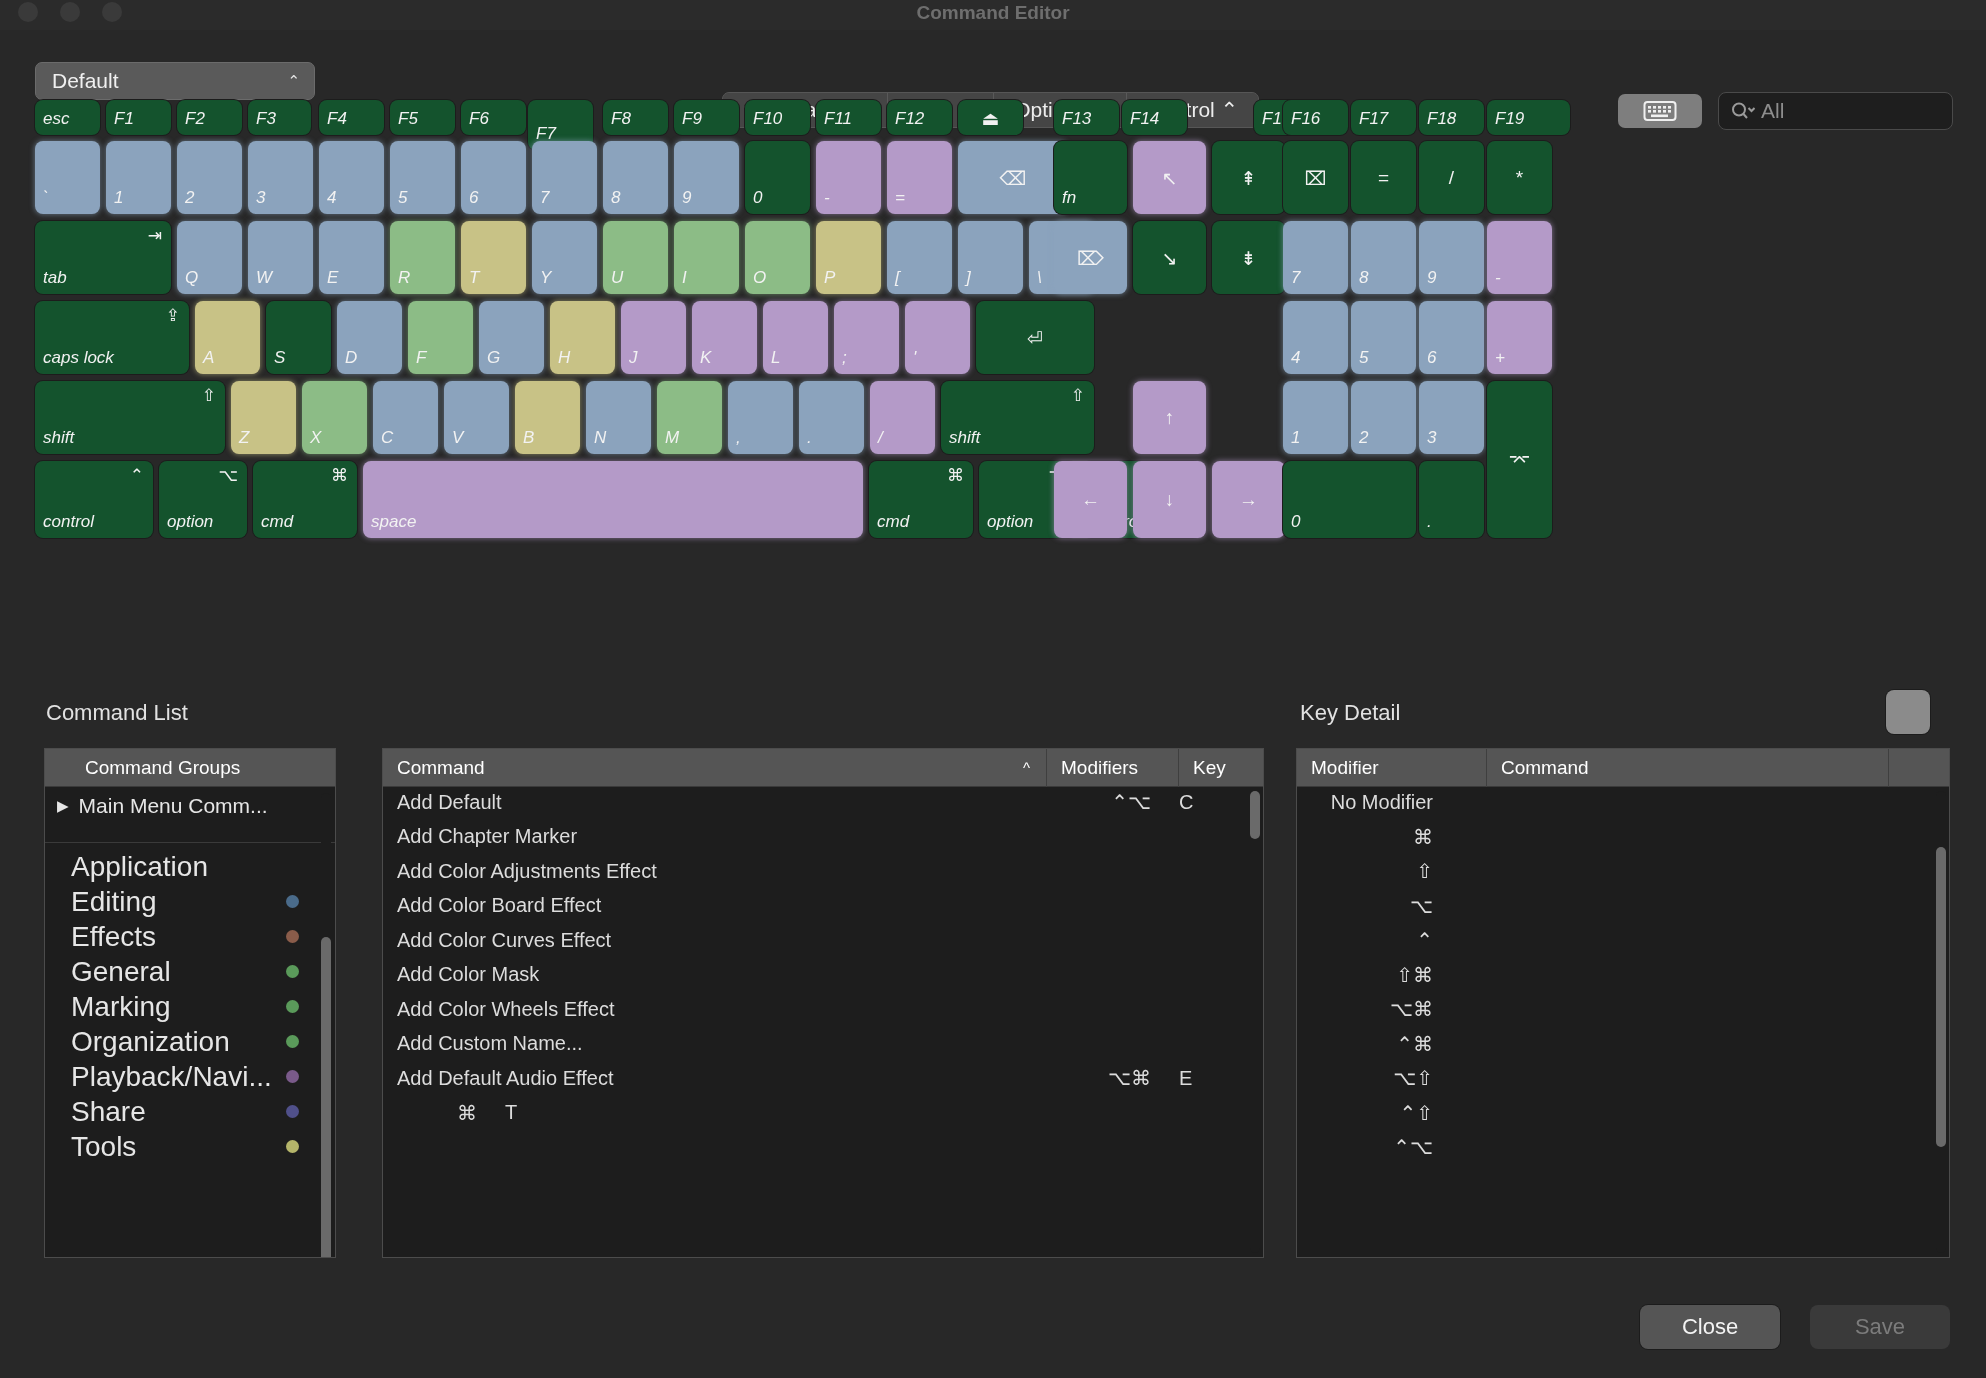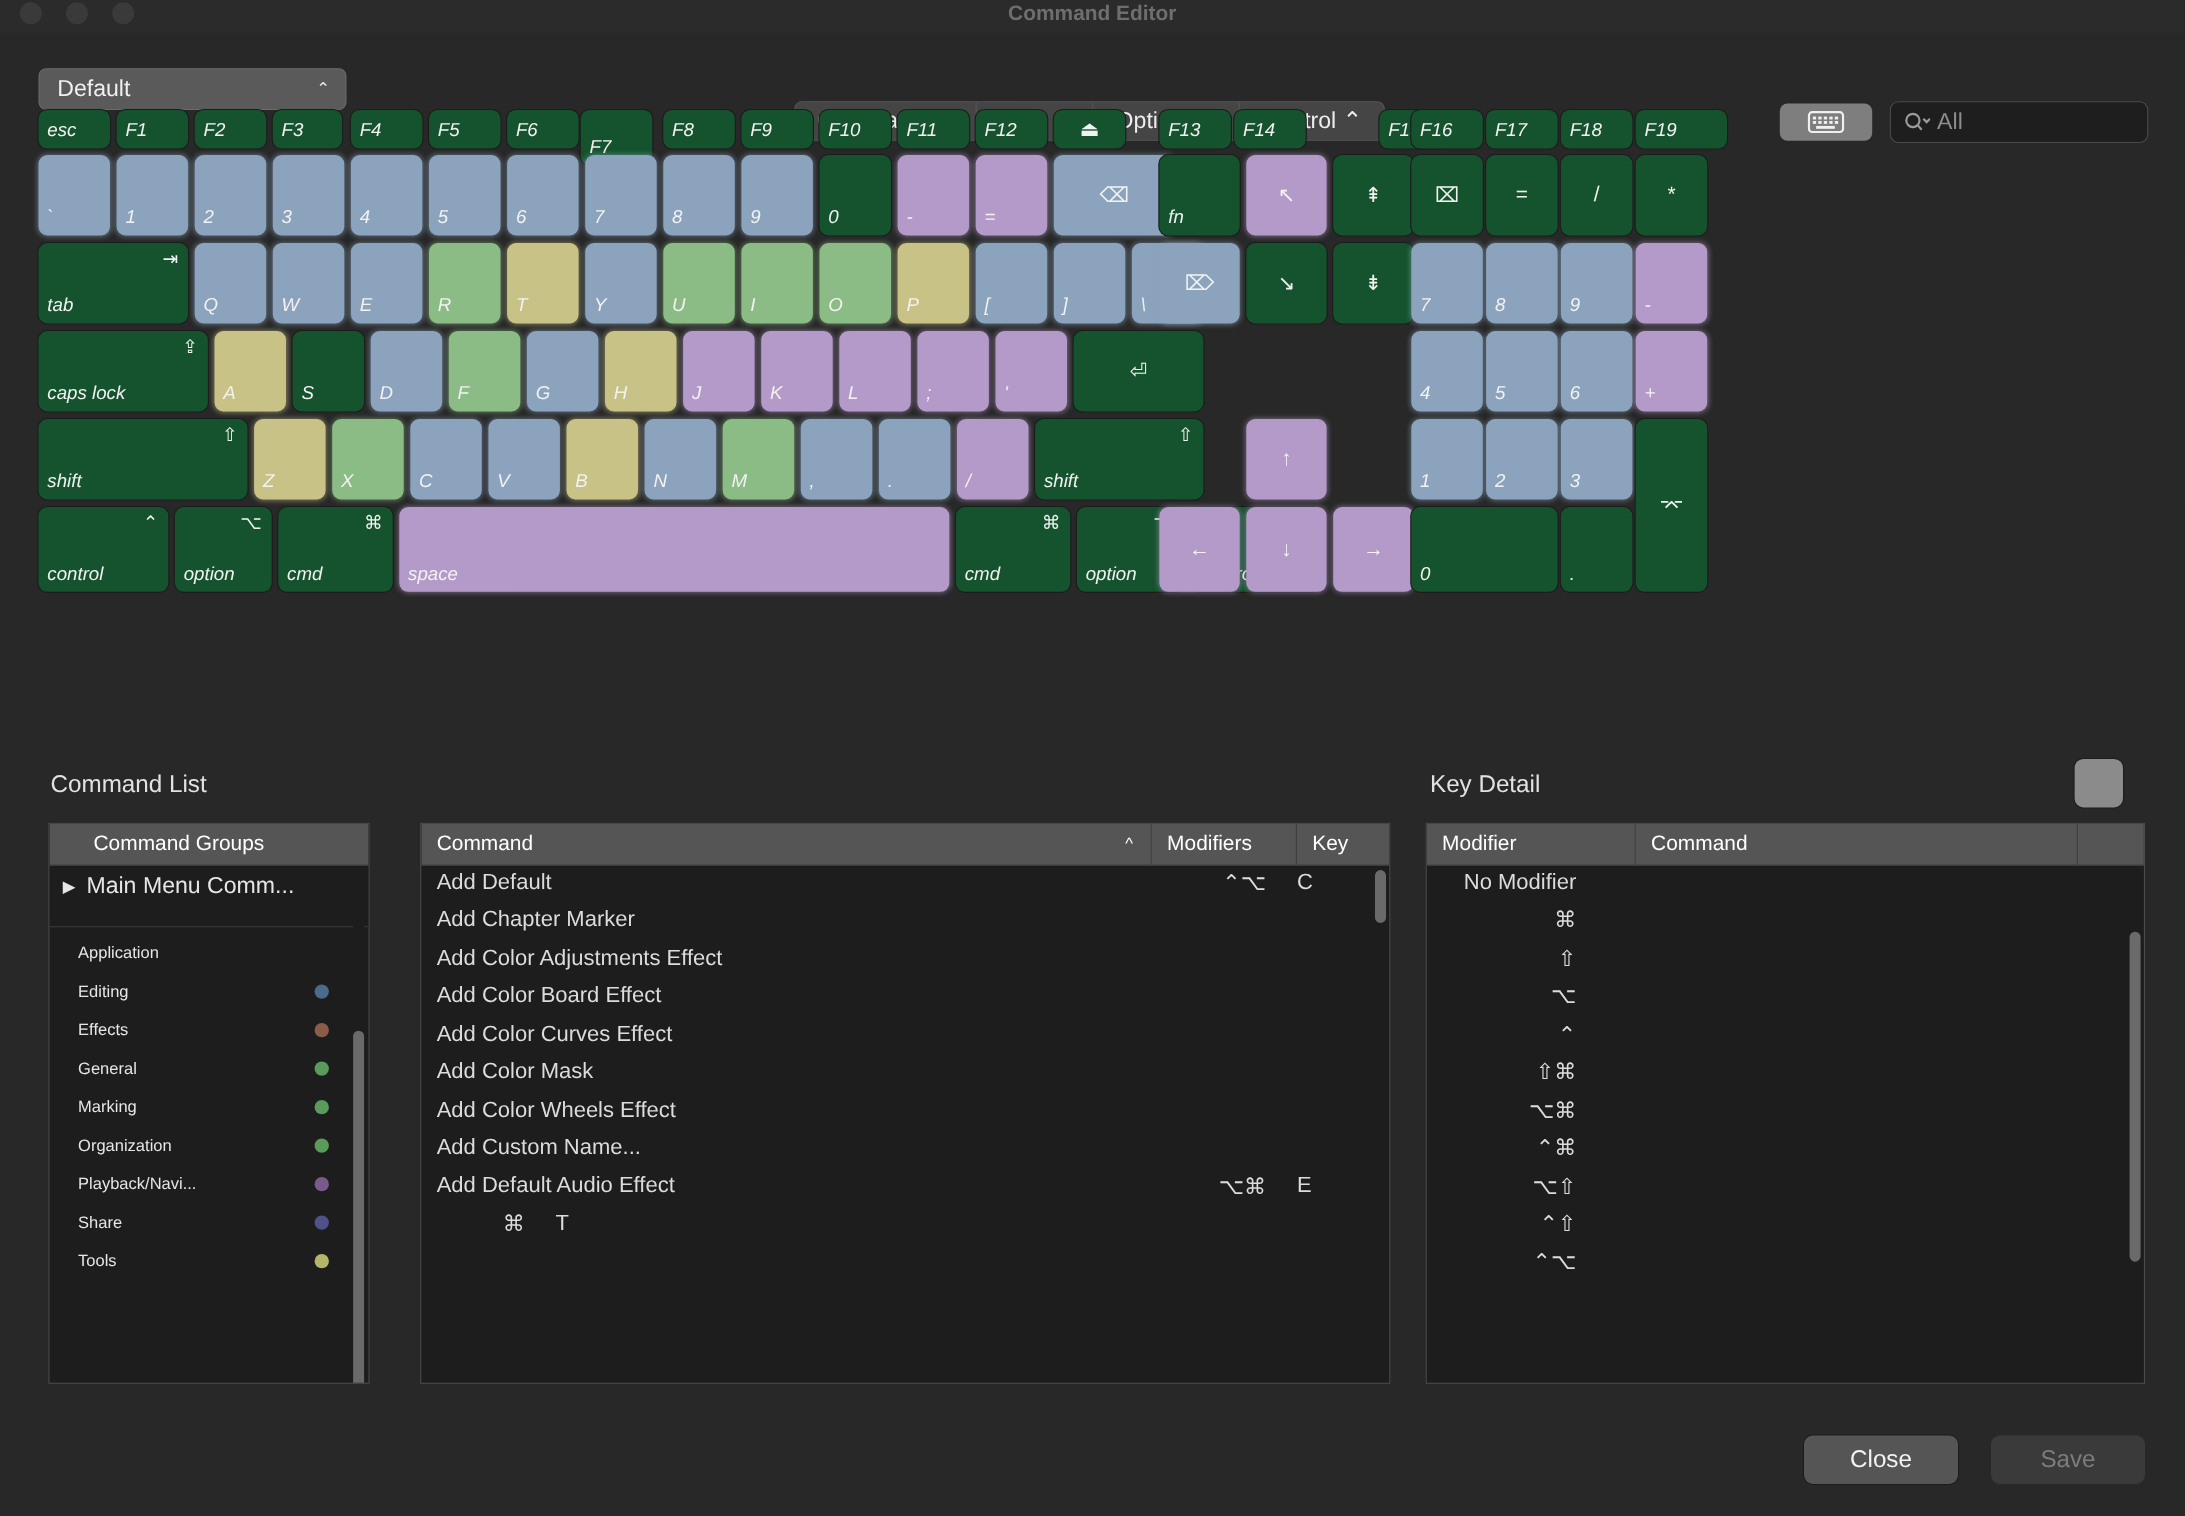--- a/index.html
+++ b/index.html
@@ -77,21 +77,21 @@
     position:absolute; background:#1d1d1d; border:1px solid #4c4c4c; overflow:hidden;
   }
   .hdrrow {
     display:flex; height:38px; background:#555; border-bottom:1px solid #3a3a3a;
     font-size:19px; color:#fff; align-items:center;
   }
   .hdrcell { padding-left:14px; height:38px; line-height:38px; border-right:1px solid #3f3f3f; position:relative; }
   .hdrcell:last-child { border-right:none; }
   .scroll-track { position:absolute; width:10px; background:#1d1d1d; border-radius:5px; }
   .scroll-thumb { position:absolute; width:10px; background:#6a6a6a; border-radius:5px; }
-  .grp-item { display:flex; align-items:center; height:35px; font-size:15px; color:#e6e6e6; padding-left:26px;text-align:center; }
+  .grp-item { display:flex; align-items:center; height:35px; font-size:28px; color:#e6e6e6; padding-left:26px;text-align:center; }
   .grp-dot { width:13px; height:13px; border-radius:50%; margin-left:auto; margin-right:36px; }
   .cmd-row { display:flex; height:34.5px; align-items:center; font-size:20px; color:#dcdcdc; }
   .cmd-name { flex:1; padding-left:14px; }
   .cmd-mod { width:108px; text-align:right; padding-right:14px; font-style:normal; }
   .cmd-key { width:84px; text-align:left; padding-left:14px; }
   .kd-row { display:flex; height:34.5px; align-items:center; font-size:20px; color:#dcdcdc; }
   .kd-mod { width:150px; text-align:right; padding-right:14px; }
   .kd-cmd { flex:1; padding-left:14px; }
   .key-swatch {
     position:absolute; left:1886px; top:690px; width:44px; height:44px;

